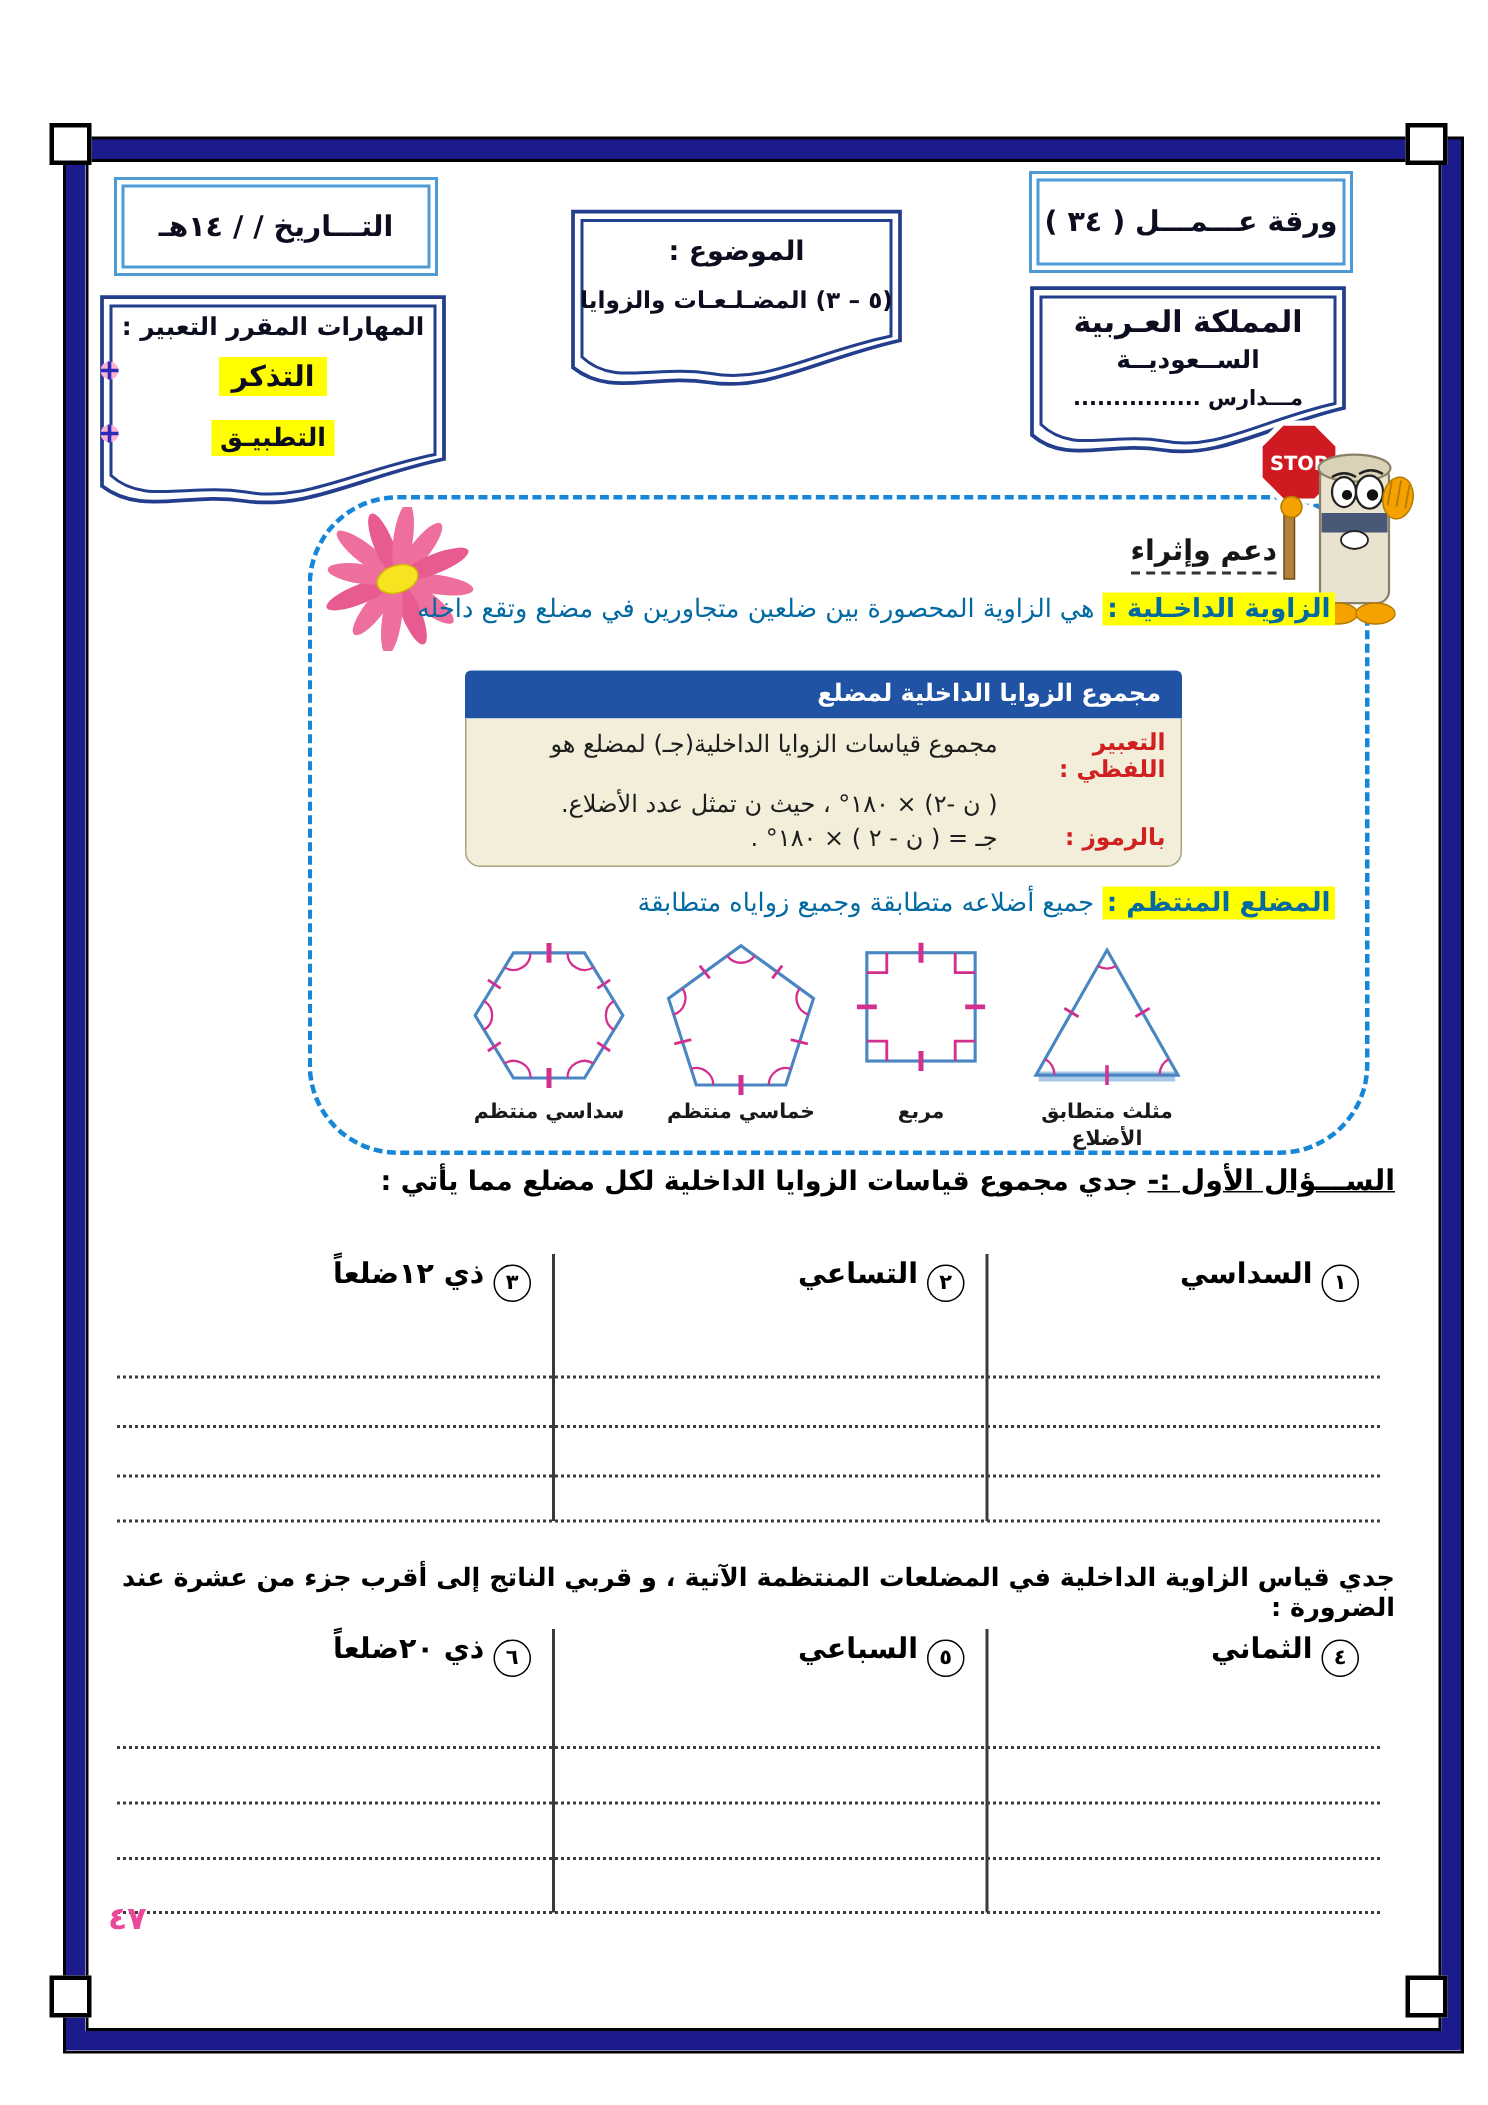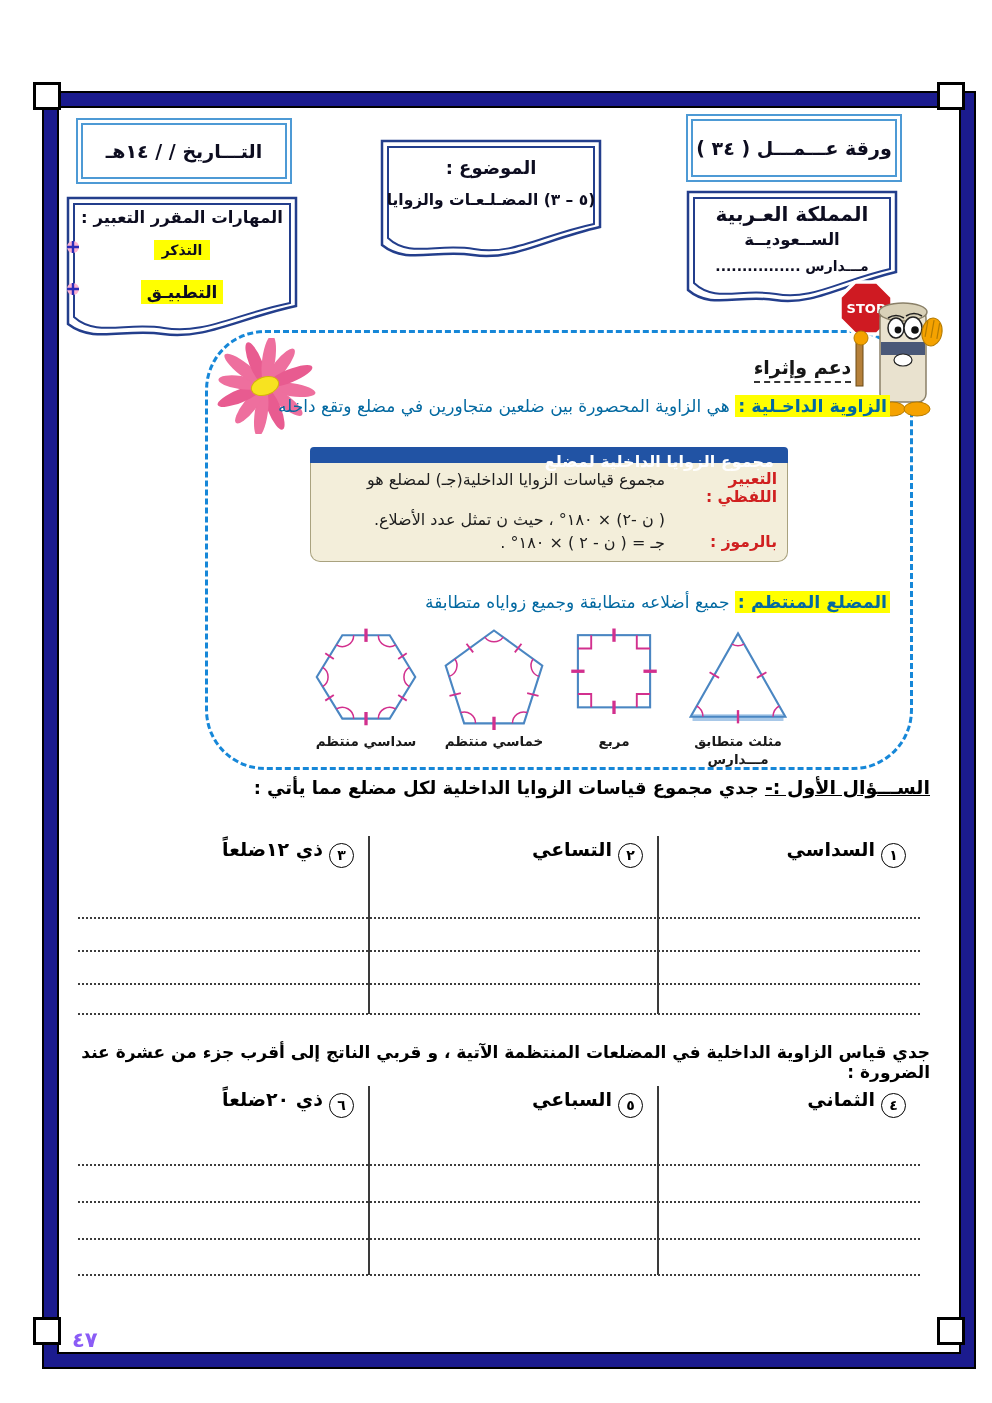--- a/index.html
+++ b/index.html
@@ -23,21 +23,21 @@
   .wavy{position:absolute;}
   .wavy svg{position:absolute;left:0;top:0;}
   .wavy .content{position:absolute;left:0;right:0;top:0;direction:rtl;text-align:center;
       font-weight:bold;color:#0d0d20;}
 
   .hl{background:#ffff00;font-weight:bold;}
   .rtl{direction:rtl;}
 
   
   .concept{position:absolute;left:310px;top:447px;width:478px;}
-  .concept .hd{height:16px;background:#2153a4;color:#fff;font-weight:bold;font-size:16px;
+  .concept .hd{height:32px;background:#2153a4;color:#fff;font-weight:bold;font-size:16px;
       line-height:30px;padding:0 14px;text-align:right;direction:rtl;border-radius:4px 4px 0 0;}
   .concept .bd{background:#f3eeda;border:1px solid #a9a27f;border-top:none;border-radius:0 0 10px 10px;
       padding:7px 10px 9px 8px;direction:rtl;display:grid;grid-template-columns:112px 1fr;
       row-gap:4px;font-size:16px;color:#1d1d1d;}
   .concept .lbl{color:#d02020;font-weight:bold;font-size:15.5px;}
   .concept .val{text-align:right;}
 
   
   .dashbox{position:absolute;left:205px;top:330px;width:702px;height:434px;
       border:3px dashed #1687d8;border-radius:60px;}
@@ -59,21 +59,21 @@
   .q-head .u{text-decoration:underline;font-size:19px;}
   .q-items{position:absolute;left:78px;width:842px;direction:rtl;display:grid;
       grid-template-columns:263px 289px 290px;}
   .q-items .cell{padding-right:14px;text-align:right;font-weight:bold;font-size:19px;color:#000;}
   .qnum{display:inline-flex;align-items:center;justify-content:center;width:23px;height:23px;
       border:1.6px solid #000;border-radius:50%;font-size:14px;font-weight:bold;
       vertical-align:-4px;margin-left:6px;}
   .vdiv{position:absolute;width:2px;background:#3a3a3a;}
   .dotline{position:absolute;left:78px;width:842px;border-top:2.5px dotted #3c3c3c;height:0;}
 
-  .pagenum{position:absolute;left:72px;top:1328px;font-size:21px;font-weight:bold;color:#8b5cf6;}
+  .pagenum{position:absolute;left:72px;top:1267px;font-size:21px;font-weight:bold;color:#ec4899;}
 </style>
 </head>
 <body>
 
 <div class="page">
 
   <div class="frame"></div>
   <div class="corner" style="left:33px;top:82px;"></div>
   <div class="corner" style="left:937px;top:82px;"></div>
   <div class="corner" style="left:33px;top:1317px;"></div>
@@ -87,21 +87,21 @@
     <div class="inner-txt rtl">ورقة عـــمـــل ( ٣٤ )</div>
   </div>
 
   <div class="wavy" style="left:66px;top:196px;width:232px;height:150px;">
     <svg width="232" height="150" viewBox="0 0 232 150">
       <path d="M2,2 H230 V110 C174,122 139,144 97,138 C58,132 28,148 2,128 Z" fill="#fff" stroke="#233e8c" stroke-width="2.5"></path>
       <path d="M8,8 H224 V107 C170,118 137,139 98,132 C60,126 30,141 8,121 Z" fill="none" stroke="#233e8c" stroke-width="2"></path>
     </svg>
     <div class="content" style="top:12px;font-size:16.5px;">المهارات المقرر التعبير :</div>
     <div class="content" style="top:44px;">
-      <span class="hl" style="padding:2px 8px;font-size:14px;"><svg width="14" height="14" viewBox="0 0 14 14" style="vertical-align:-2px;">
+      <span class="hl" style="padding:2px 8px;font-size:19px;"><svg width="14" height="14" viewBox="0 0 14 14" style="vertical-align:-2px;">
             <circle cx="7" cy="7" r="6" fill="#ffb3d0"></circle>
             <path d="M7,1 V13 M1,7 H13" stroke="#2b2bb8" stroke-width="2.4"></path>
           </svg> <span>التذكر</span></span>
     </div>
     <div class="content" style="top:86px;">
       <span class="hl" style="padding:2px 6px;font-size:17px;"><svg width="14" height="14" viewBox="0 0 14 14" style="vertical-align:-2px;">
             <circle cx="7" cy="7" r="6" fill="#ffb3d0"></circle>
             <path d="M7,1 V13 M1,7 H13" stroke="#2b2bb8" stroke-width="2.4"></path>
           </svg> <span>التطبيـق</span></span>
     </div>
@@ -292,21 +292,21 @@
         <path d="M60,93 V107" stroke-width="2.5"></path>
         <path d="M30,53 L40,59" stroke-width="2"></path>
           <path d="M80,59 L90,53" stroke-width="2"></path>
         <g stroke-width="1.6">
           <path d="M66.4,23.3 A13,13 0 0 1 53.6,23.3"></path>
           <path d="M103.6,88.7 A13,13 0 0 0 97,100"></path>
           <path d="M23,100 A13,13 0 0 0 16.4,88.7"></path>
         </g>
       </g>
     </svg>
-    <div class="cap">مثلث متطابق مـــدارس</div>
+    <div class="cap">مثلث متطابق الأضلاع</div>
   </div>
 
   <div class="q-head" style="left:70px;top:776px;width:860px;">
     <span class="u">الســـؤال الأول :-</span>
     <span>جدي مجموع قياسات الزوايا الداخلية لكل مضلع مما يأتي :</span>
   </div>
 
   <div class="q-items" style="top:838px;">
     <div class="cell"><span class="qnum">١</span><span>السداسي</span></div>
     <div class="cell"><span class="qnum">٢</span><span>التساعي</span></div>

